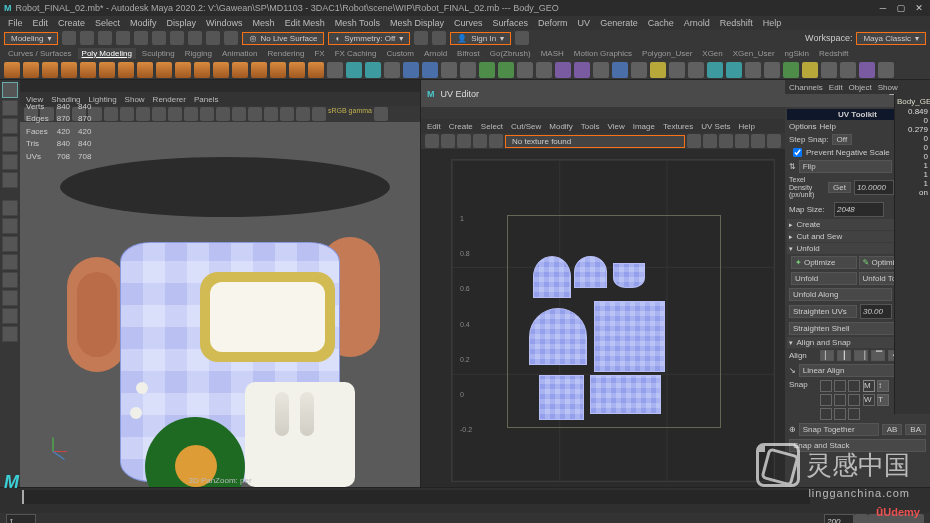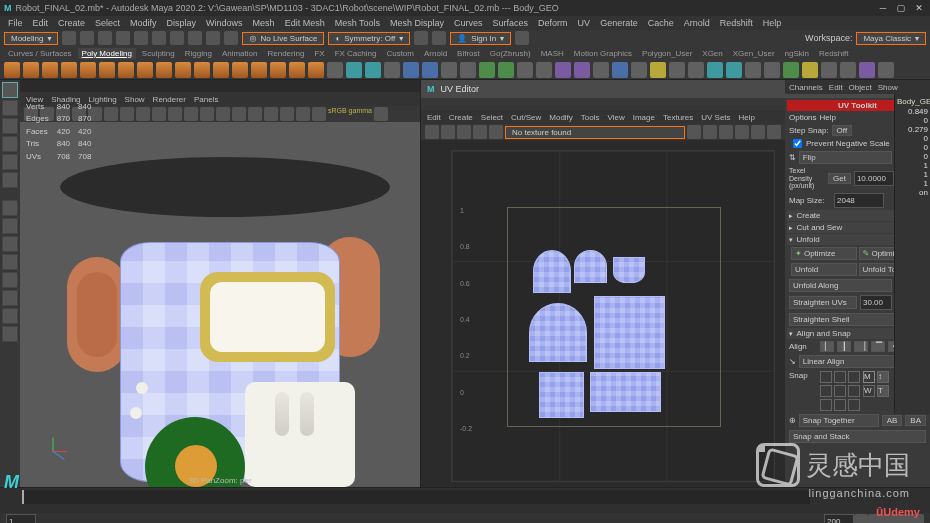--- a/index.html
+++ b/index.html
@@ -56,34 +56,34 @@
   .b2{position:absolute;top:225px;left:40px;width:12px;height:12px;background:#f0efe8;border-radius:50%;}
   .base-ring{position:absolute;top:312px;left:40px;width:218px;height:34px;background:#d49f76;border-radius:50%/60%;}
   .maya-logo { position:absolute; bottom:30px; left:4px; font-size:18px; color:#3bd0d6; font-weight:bold; font-style:italic; z-index:5; }
   .vp-label { position:absolute; bottom:2px; left:50%; transform:translateX(-50%); font-size:8px; color:#bbb; }
   .axis { position:absolute; bottom:30px; left:28px; width:22px; height:22px; z-index:5; }
   .axis .ax { position:absolute; width:14px; height:1px; left:5px; bottom:5px; }
   .axis .y { background:#4c4; transform:rotate(-90deg); transform-origin:left; }
   .axis .x { background:#c44; }
   .axis .z { background:#48c; transform:rotate(35deg); transform-origin:left; }
   .uv-panel { flex: 1; background: #373737; display: flex; flex-direction: column; border-left:1px solid #222; }
-  .uv-title { height: 18px; background: #4a4a4a; display: flex; align-items: center; padding: 0 6px; font-size: 9px; color: #ddd; justify-content:space-between; }
+  .uv-title { height: 27px; background: #4a4a4a; display: flex; align-items: center; padding: 0 6px; font-size: 9px; color: #ddd; justify-content:space-between; }
   .uv-title .app-icon{color:#49c6cc; font-weight:bold; margin-right:6px;}
   .uv-split { flex:1; display:flex; }
   .uv-left { flex: 1; display:flex; flex-direction:column; }
   .uv-view { flex:1; background:#2b2b2b; position:relative; }
   .uv-grid { position:absolute; top:10px; left:30px; right:10px; bottom:5px; background:#282828; border:1px solid #3a3a3a;
               background-image: linear-gradient(#333 1px, transparent 1px), linear-gradient(90deg, #333 1px, transparent 1px);
               background-size: 100% 33.3%, 33.3% 100%; }
   .uv-grid::before{content:'';position:absolute;inset:0;border:1px solid #665; pointer-events:none; width:66%; height:66%; left:17%; top:17%;}
   .sh {border:1px solid #b7bef5; background:repeating-linear-gradient(0deg,#5a63b8 0 5px,#7a83d0 5px 10px),repeating-linear-gradient(90deg,#5a63b8 0 5px,#7a83d0 5px 10px); background-blend-mode:screen;}
   .tick { position:absolute; font-size:7px; color:#888; }
   .uv-toolkit { width: 145px; background: #3a3a3a; display:flex; flex-direction:column; padding: 2px; gap:1px; font-size:8px; color:#ccc; }
   .tk-row { display:flex; align-items:center; gap:3px; padding:1px 2px; }
-  .tk-input { background:#2a2a2a; border:1px solid #555; color:#ccc; font-size:8px; width:40px; padding:2px 2px; }
+  .tk-input { background:#2a2a2a; border:1px solid #555; color:#ccc; font-size:8px; width:40px; padding:2px 2px;font-style:italic; }
   .tk-btn { background:#4a4a4a; border:1px solid #555; color:#ccc; font-size:8px; padding:0 4px; cursor:pointer; }
   .tk-btn.uv { background:#5a5a5a; width:14px; text-align:center; }
   .section-head { display:flex; align-items:center; gap:4px; padding:1px 2px; background:#424242; cursor:pointer; }
   .section-head::before { content:'▸'; font-size:7px; }
   .section-head.open::before { content:'▾'; }
   .check { display:flex; gap:4px; align-items:center; padding:1px 6px; }
   .check input { width:9px; height:9px; }
   .action-btn { background:#484848; border:1px solid #555; padding:1px 3px; font-size:8px; flex:1; text-align:left; cursor:pointer; }
   .pair { display:flex; gap:2px; padding:1px 4px; }
   .snap-grid { display:grid; grid-template-columns: repeat(3,12px); gap:2px; }
@@ -386,21 +386,21 @@
             <span class="tick" style="left:8px;top:39%">0.6</span>
             <span class="tick" style="left:8px;top:50%">0.4</span>
             <span class="tick" style="left:8px;top:61%">0.2</span>
             <span class="tick" style="left:8px;top:72%">0</span>
             <span class="tick" style="left:8px;top:83%">-0.2</span>
           </div>
         </div>
       </div>
 
       <div class="uv-toolkit">
-        <div class="tk-row" style="background:#b91c1c;justify-content:center;font-weight:bold;">UV Toolkit</div>
+        <div class="tk-row" style="background:#0f172a;justify-content:center;font-weight:bold;">UV Toolkit</div>
         <div class="tk-row">
           <span>Options</span>
           <span>Help</span>
         </div>
         <div class="tk-row">
           <span>Step Snap:</span>
           <span class="tk-btn">Off</span>
         </div>
         <div class="check">
             <input type="checkbox" checked="" style="">

